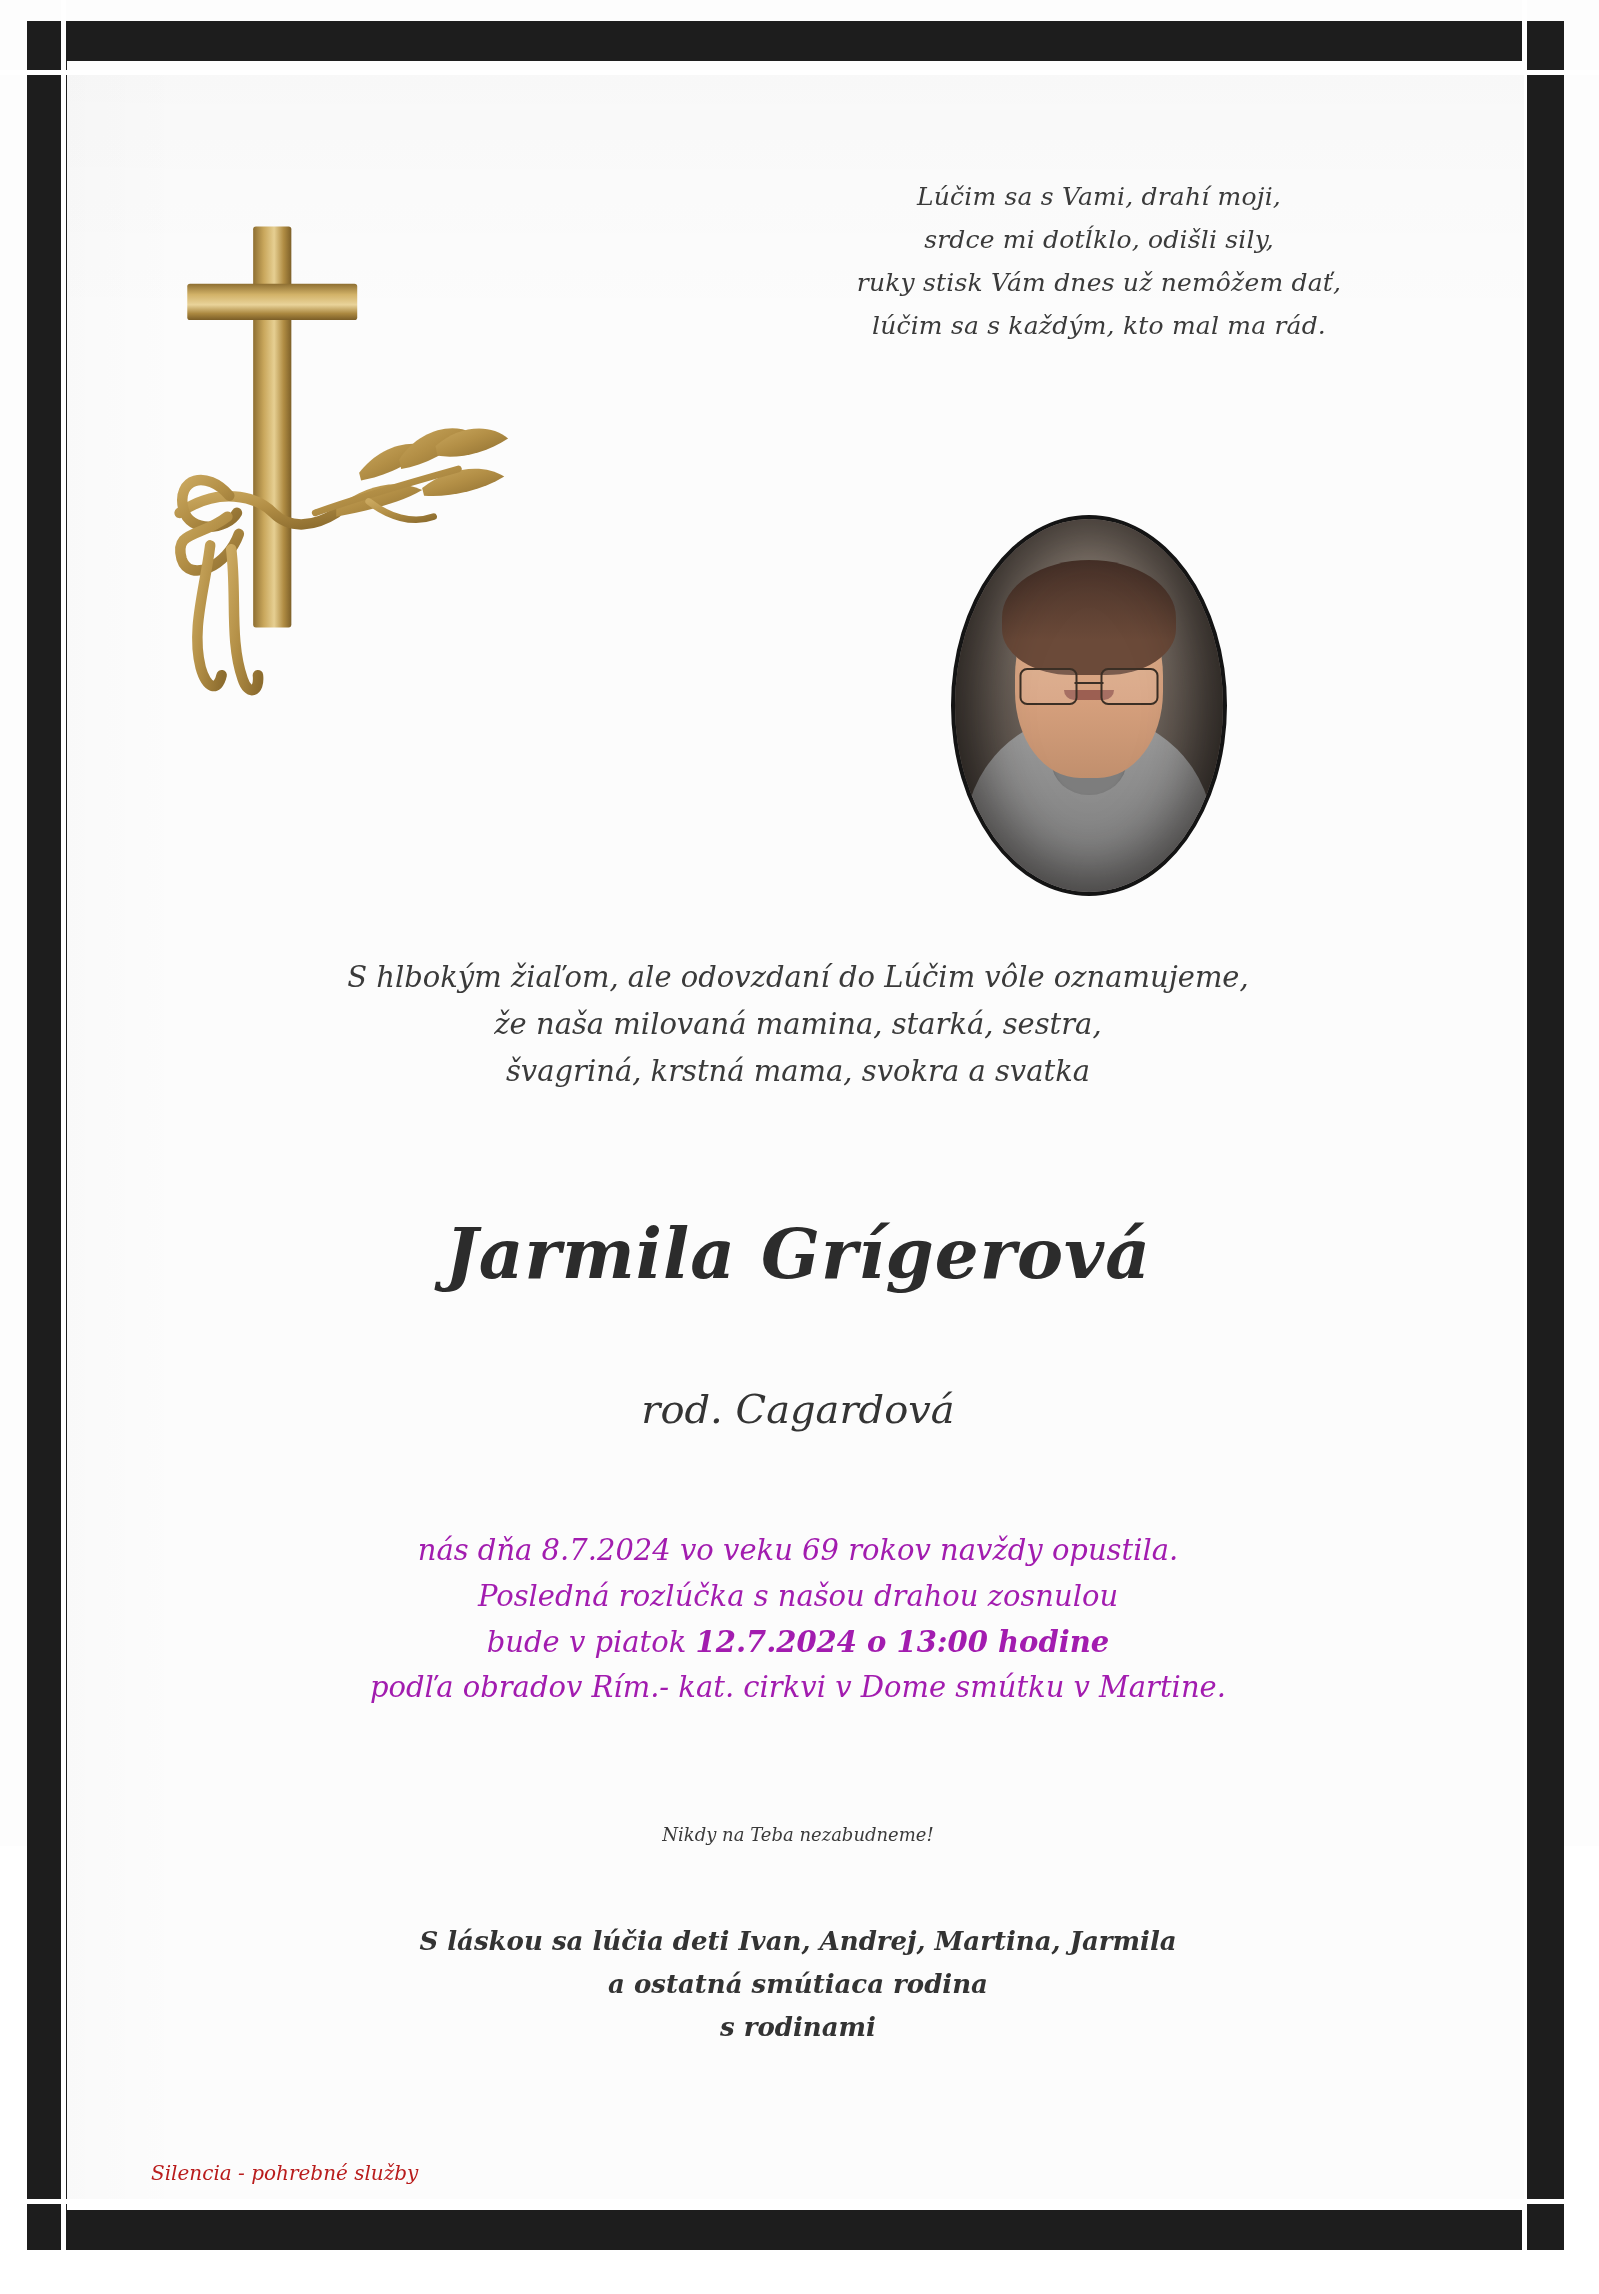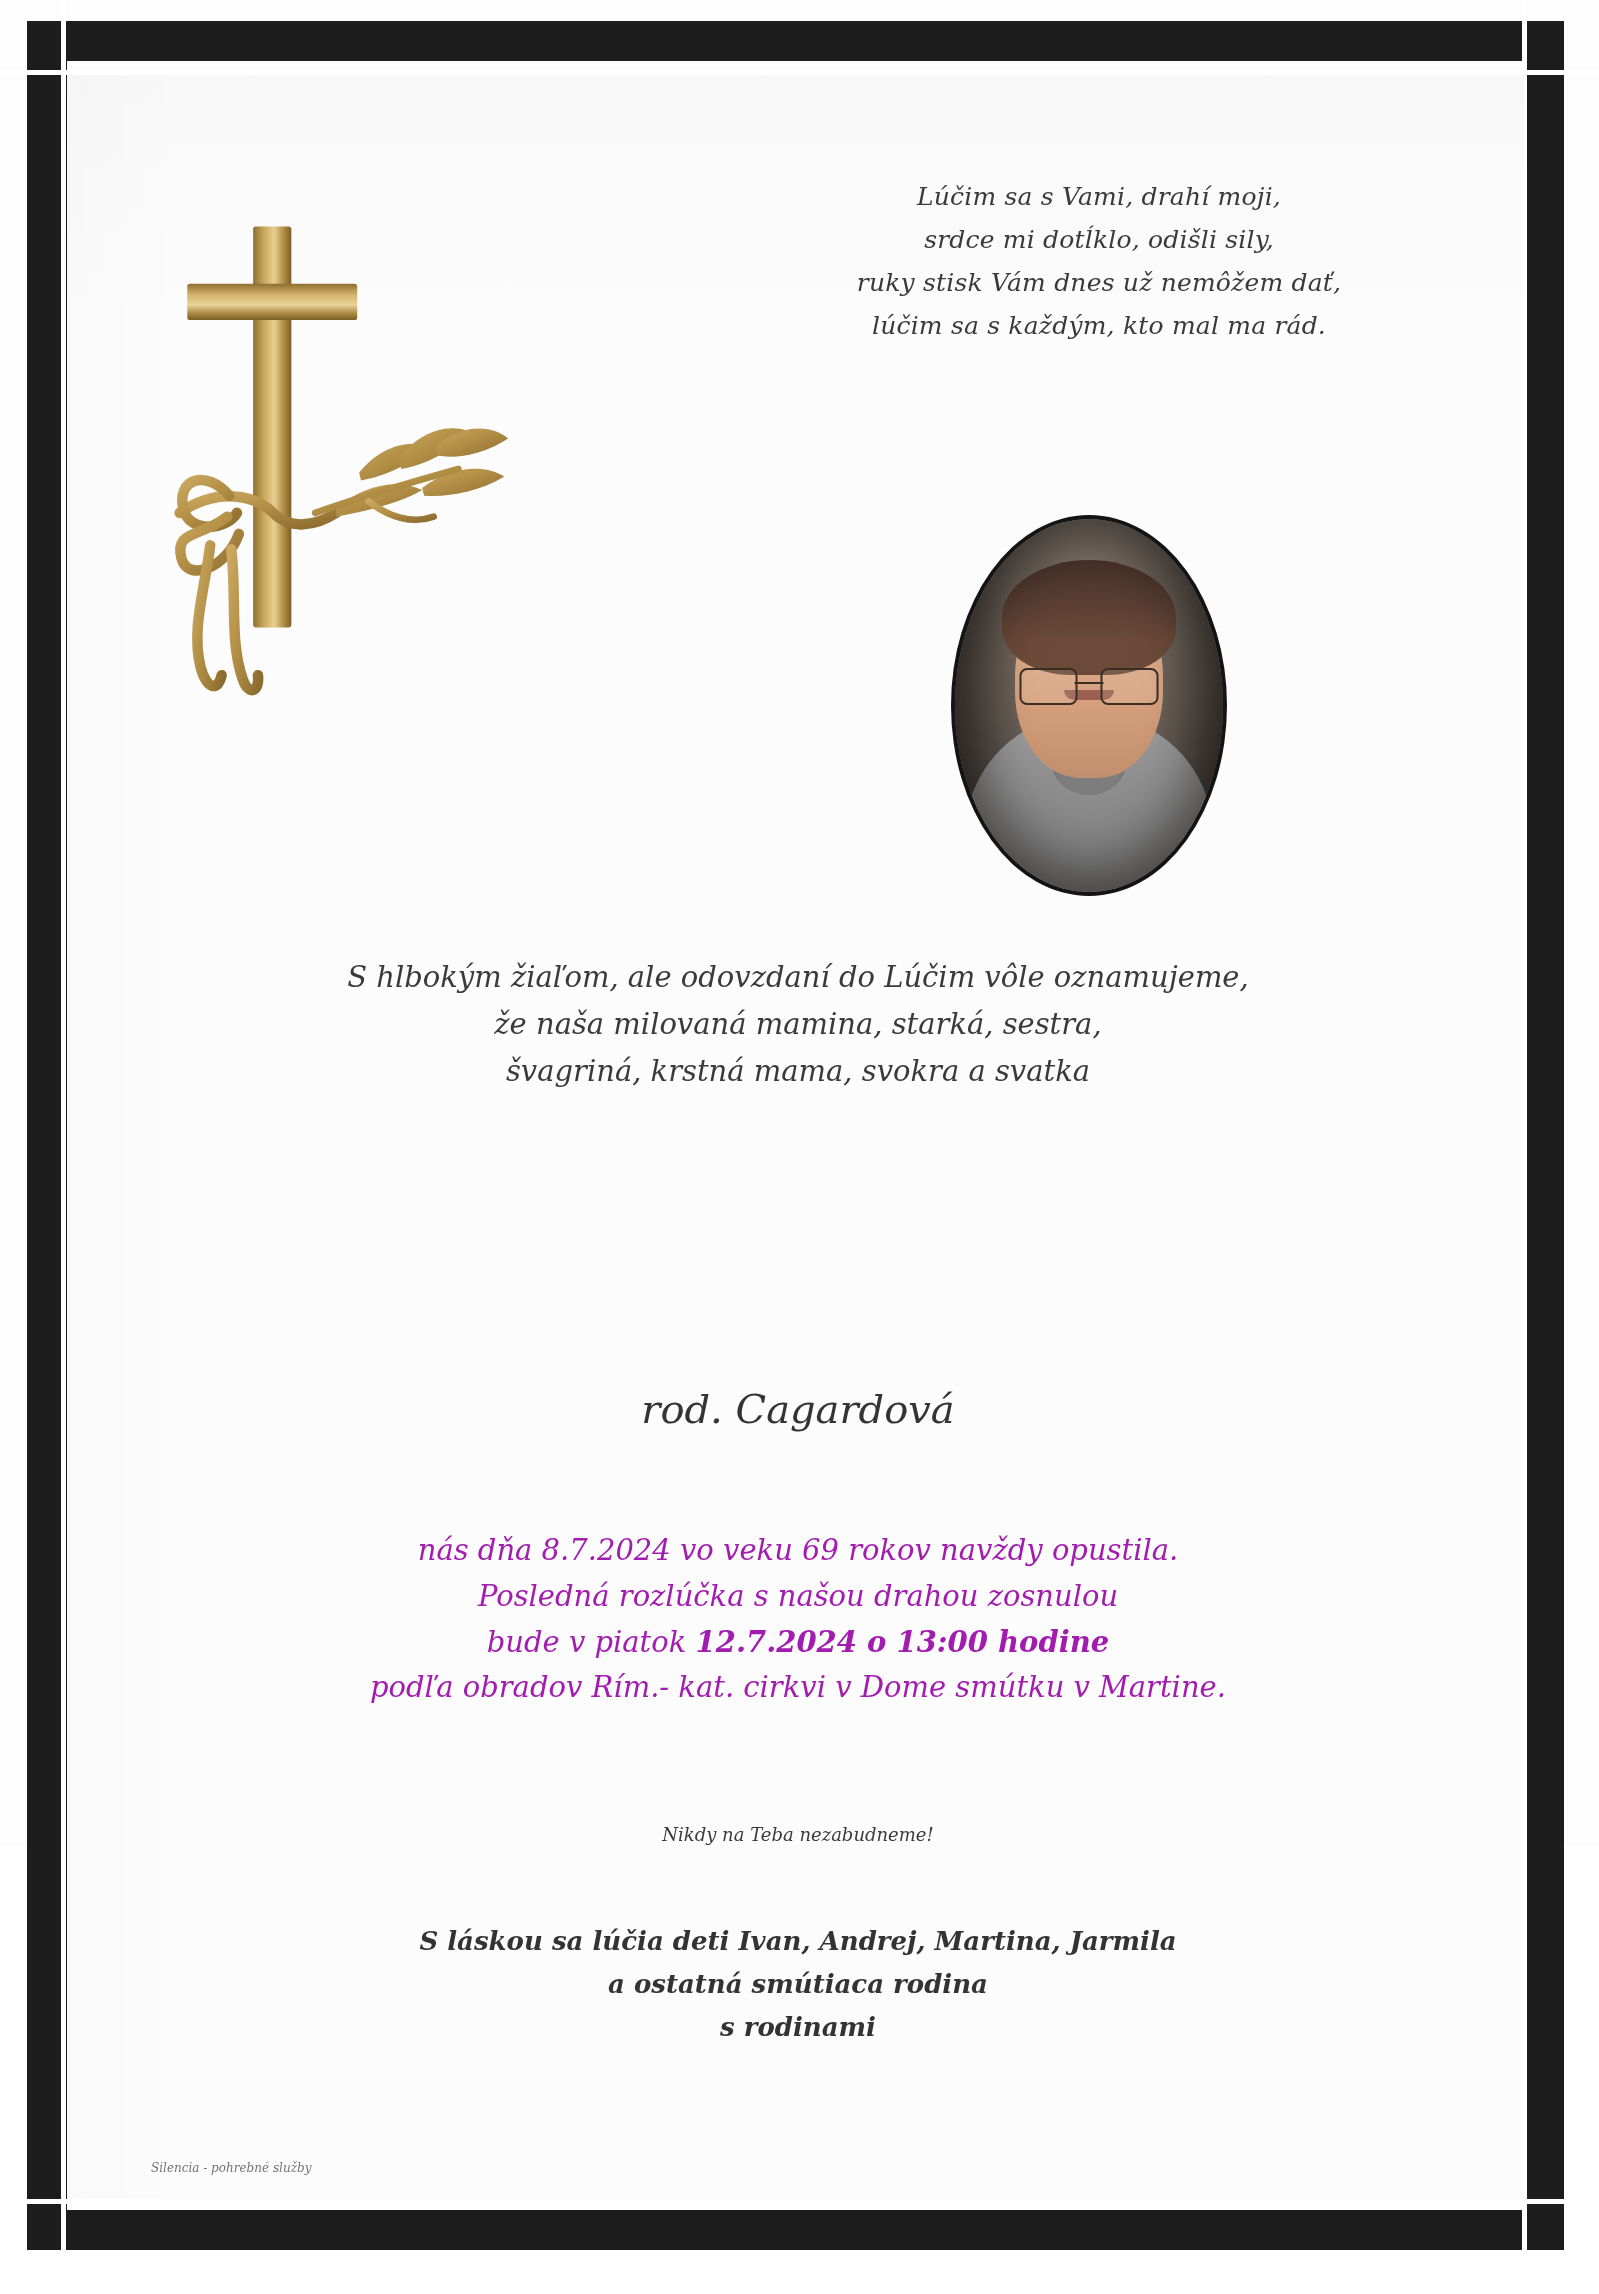--- a/index.html
+++ b/index.html
@@ -276,22 +276,22 @@
     font-size: 26px;
     line-height: 1.65;
     color: #333333;
   }
 
   .credit {
     position: absolute;
     left: 84px;
     top: 2086px;
     font-style: italic;
-    font-size: 12px;
-    color: #737373;
+    font-size: 20px;
+    color: #b91c1c;
   }
 </style>
 </head>
 <body>
 
 <div class="page">
 
   <div class="frame-band band-top"></div>
   <div class="frame-band band-bottom"></div>
   <div class="frame-band band-left"></div>
@@ -379,20 +379,21 @@
         <div class="ph-vignette"></div>
       </div>
     </div>
 
     <div class="announce">
       <div>S hlbokým žiaľom, ale odovzdaní do Lúčim vôle oznamujeme,</div>
       <div>že naša milovaná mamina, starká, sestra,</div>
       <div>švagriná, krstná mama, svokra a svatka</div>
     </div>
 
+    <div class="name">Jarmila Grígerová</div>
     <div class="maiden">rod. Cagardová</div>
 
     <div class="details">
       <div>nás dňa 8.7.2024 vo veku 69 rokov navždy opustila.</div>
       <div>Posledná rozlúčka s našou drahou zosnulou</div>
       <div>
         <span>bude v piatok</span>
         <span class="bold">12.7.2024 o 13:00 hodine</span>
       </div>
       <div>podľa obradov Rím.- kat. cirkvi v Dome smútku v Martine.</div>

